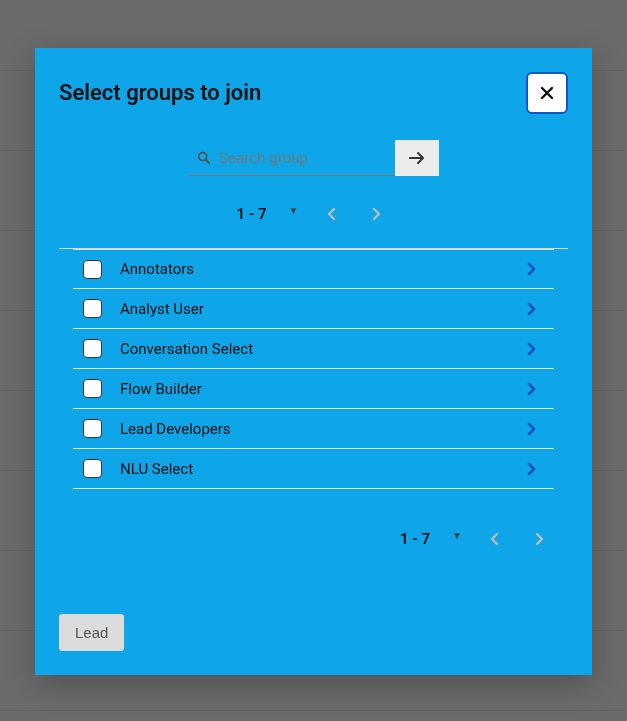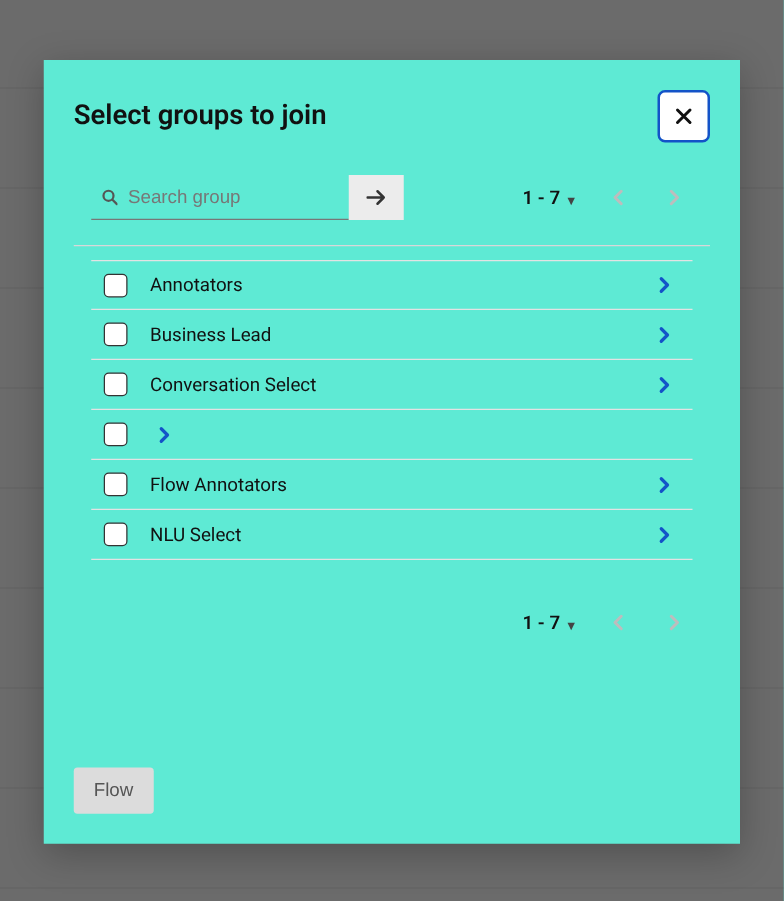--- a/index.html
+++ b/index.html
@@ -17,21 +17,21 @@
       linear-gradient(#585858 1px, transparent 1px) 0 70px / 100% 80px;
     opacity: 0.5;
     pointer-events: none;
   }
   .modal {
     position: absolute;
     left: 35px;
     top: 48px;
     width: 557px;
     height: 627px;
-    background: #5eead4;
+    background: #0ea5e9;
     box-shadow: 0 8px 28px rgba(0,0,0,0.25);
     padding: 24px;
     display: flex;
     flex-direction: column;
   }
   .modal-header {
     display: flex;
     justify-content: space-between;
     align-items: flex-start;
   }
@@ -53,20 +53,21 @@
     cursor: pointer;
   }
   .close-btn svg { stroke: #111; }
 
   .toolbar {
     display: flex;
     align-items: center;
     margin-top: 26px;
     gap: 12px;
     padding: 0 14px;
+    flex-direction: column;
   }
   .search-wrap {
     display: flex;
     align-items: stretch;
     height: 36px;
   }
   .search-field {
     display: flex;
     align-items: center;
     border-bottom: 1px solid #777;
@@ -94,22 +95,22 @@
   }
   .spacer { flex: 1; }
 
   .pager {
     display: flex;
     align-items: center;
     gap: 18px;
   }
   .page-range {
     display: flex;
-    align-items: flex-end;
-    gap: 4px;
+    align-items: flex-start;
+    gap: 22px;
     font-size: 15px;
     font-weight: 600;
     color: #111;
     cursor: pointer;
   }
   .page-range .caret { font-size: 10px; color: #444; }
   .page-nav {
     width: 28px;
     height: 28px;
     display: flex;
@@ -119,21 +120,21 @@
   }
   .page-nav svg { stroke: #bdbdbd; }
 
   .divider {
     height: 1px;
     background: #d8d8d8;
     margin-top: 20px;
   }
 
   .group-list {
-    margin-top: 11px;
+    margin-top: 0;
     padding: 0 14px;
   }
   .group-row {
     display: flex;
     align-items: center;
     height: 40px;
     border-bottom: 1px solid #e3e3e3;
     gap: 18px;
     padding: 0 4px 0 10px;
   }
@@ -240,47 +241,48 @@
         <div class="chk"></div>
         <div class="group-name">Annotators</div>
         <div class="expand">
           <svg width="10" height="14" viewBox="0 0 10 14">
             <path d="M2 2 L7 7 L2 12" stroke-width="2.6"></path>
           </svg>
         </div>
       </div>
       <div class="group-row">
         <div class="chk"></div>
-        <div class="group-name">Business Lead</div>
+        <div class="group-name">Analyst User</div>
         <div class="expand">
           <svg width="10" height="14" viewBox="0 0 10 14">
             <path d="M2 2 L7 7 L2 12" stroke-width="2.6"></path>
           </svg>
         </div>
       </div>
       <div class="group-row">
         <div class="chk"></div>
         <div class="group-name">Conversation Select</div>
         <div class="expand">
           <svg width="10" height="14" viewBox="0 0 10 14">
             <path d="M2 2 L7 7 L2 12" stroke-width="2.6"></path>
           </svg>
         </div>
       </div>
       <div class="group-row">
         <div class="chk"></div>
-        <div class="expand">
-          <svg width="10" height="14" viewBox="0 0 10 14">
-            <path d="M2 2 L7 7 L2 12" stroke-width="2.6"></path>
-          </svg>
-        </div>
-      </div>
-      <div class="group-row">
-        <div class="chk"></div>
-        <div class="group-name">Flow Annotators</div>
+        <div class="group-name">Flow Builder</div>
+        <div class="expand">
+          <svg width="10" height="14" viewBox="0 0 10 14">
+            <path d="M2 2 L7 7 L2 12" stroke-width="2.6"></path>
+          </svg>
+        </div>
+      </div>
+      <div class="group-row">
+        <div class="chk"></div>
+        <div class="group-name">Lead Developers</div>
         <div class="expand">
           <svg width="10" height="14" viewBox="0 0 10 14">
             <path d="M2 2 L7 7 L2 12" stroke-width="2.6"></path>
           </svg>
         </div>
       </div>
       <div class="group-row">
         <div class="chk"></div>
         <div class="group-name">NLU Select</div>
         <div class="expand">
@@ -304,16 +306,16 @@
       </div>
       <div class="page-nav">
         <svg width="10" height="14" viewBox="0 0 10 14">
             <path d="M2 2 L7 7 L2 12" stroke-width="2.4"></path>
           </svg>
       </div>
     </div>
   </div>
 
   <div class="footer">
-    <button class="join-btn">Flow</button>
+    <button class="join-btn">Lead</button>
   </div>
 
 </div>
 
 </body></html>

